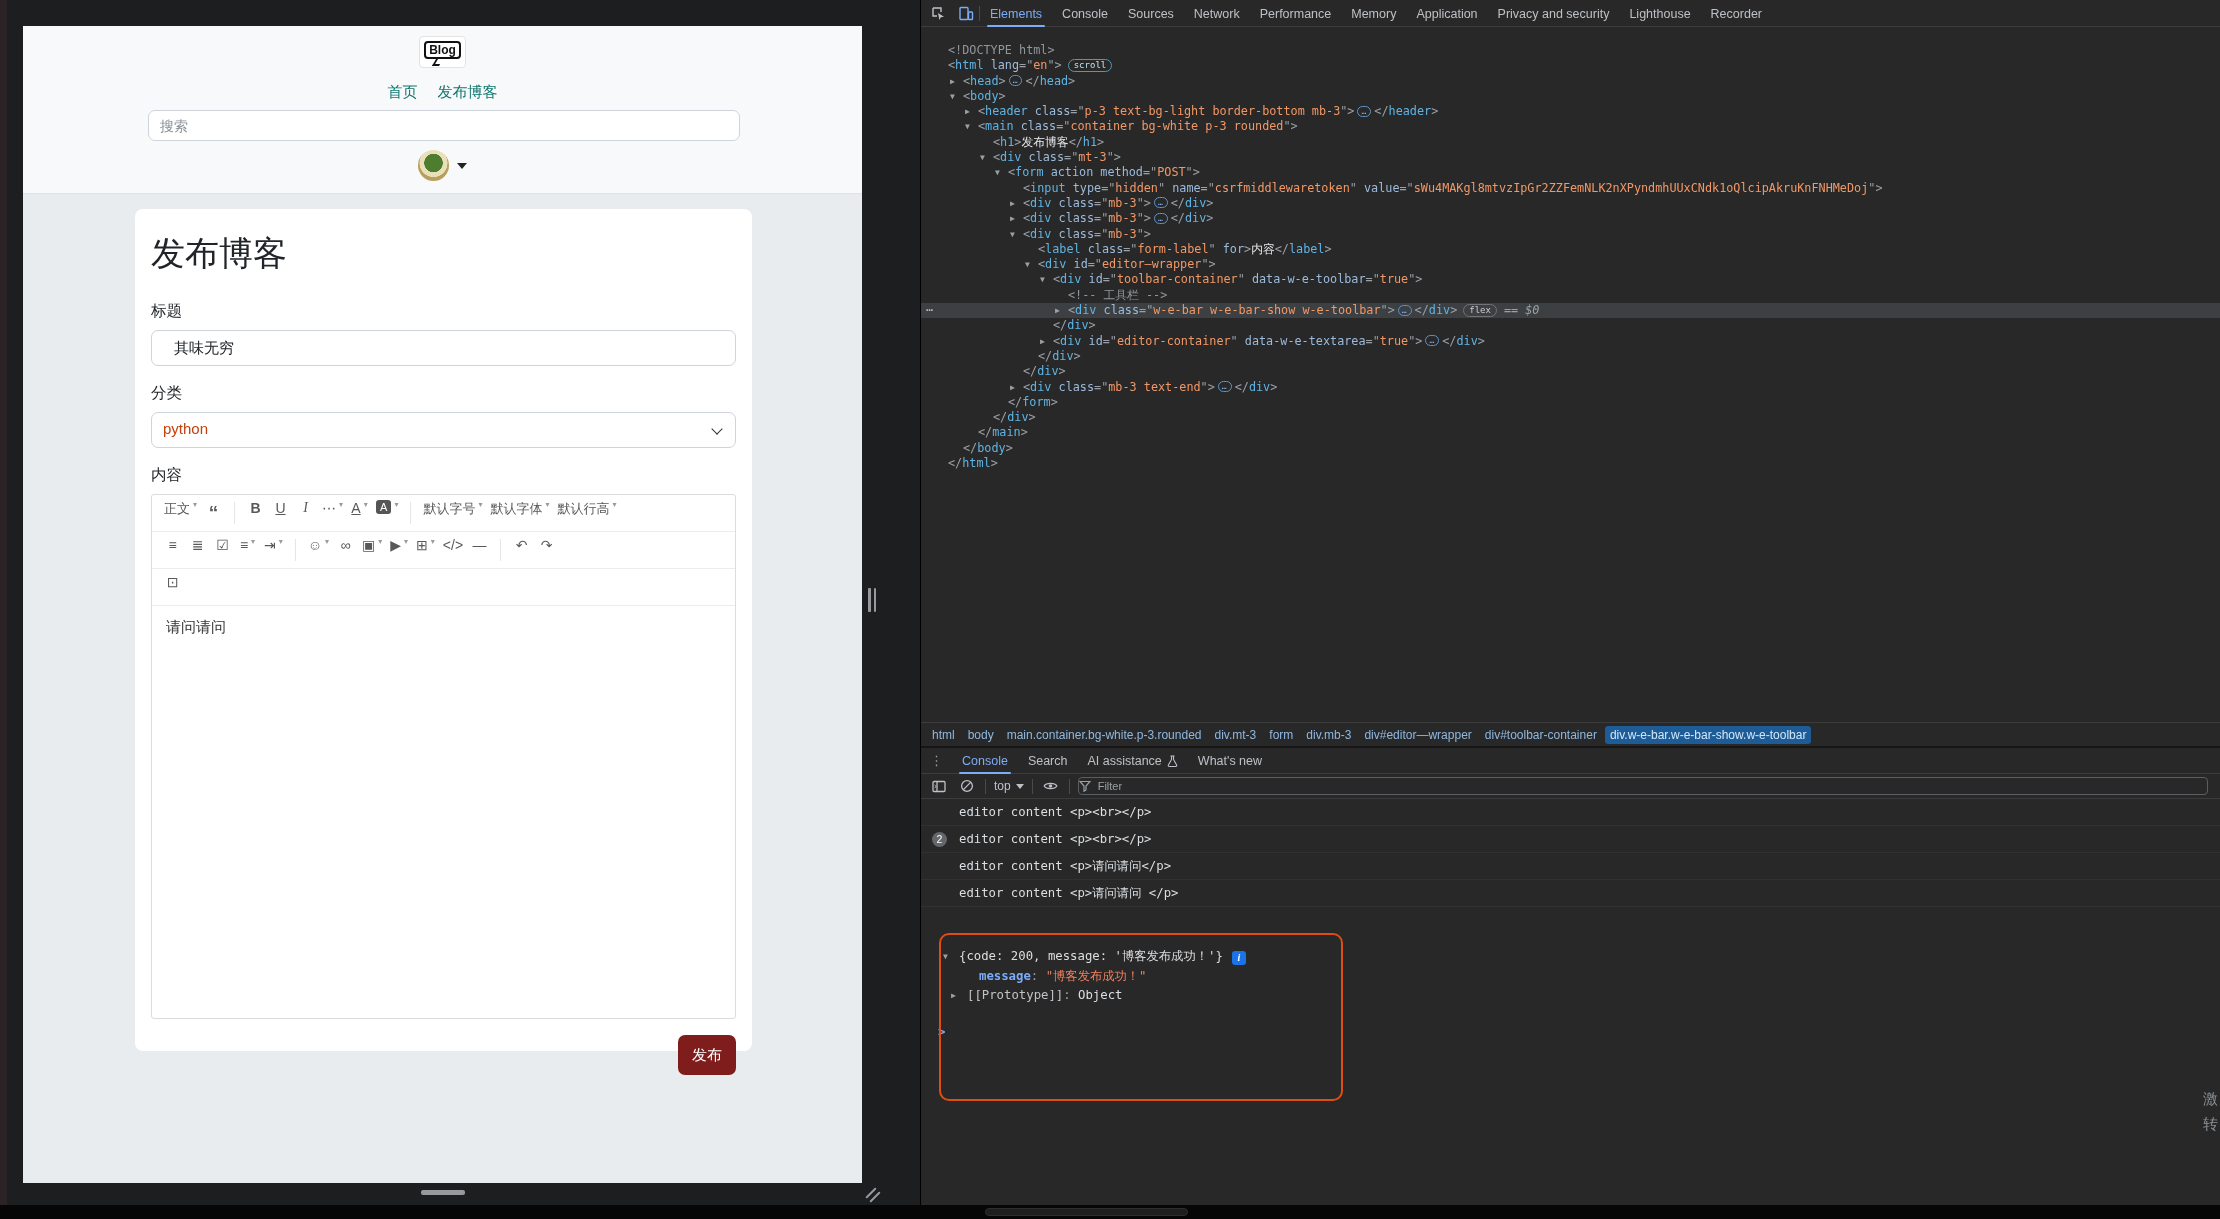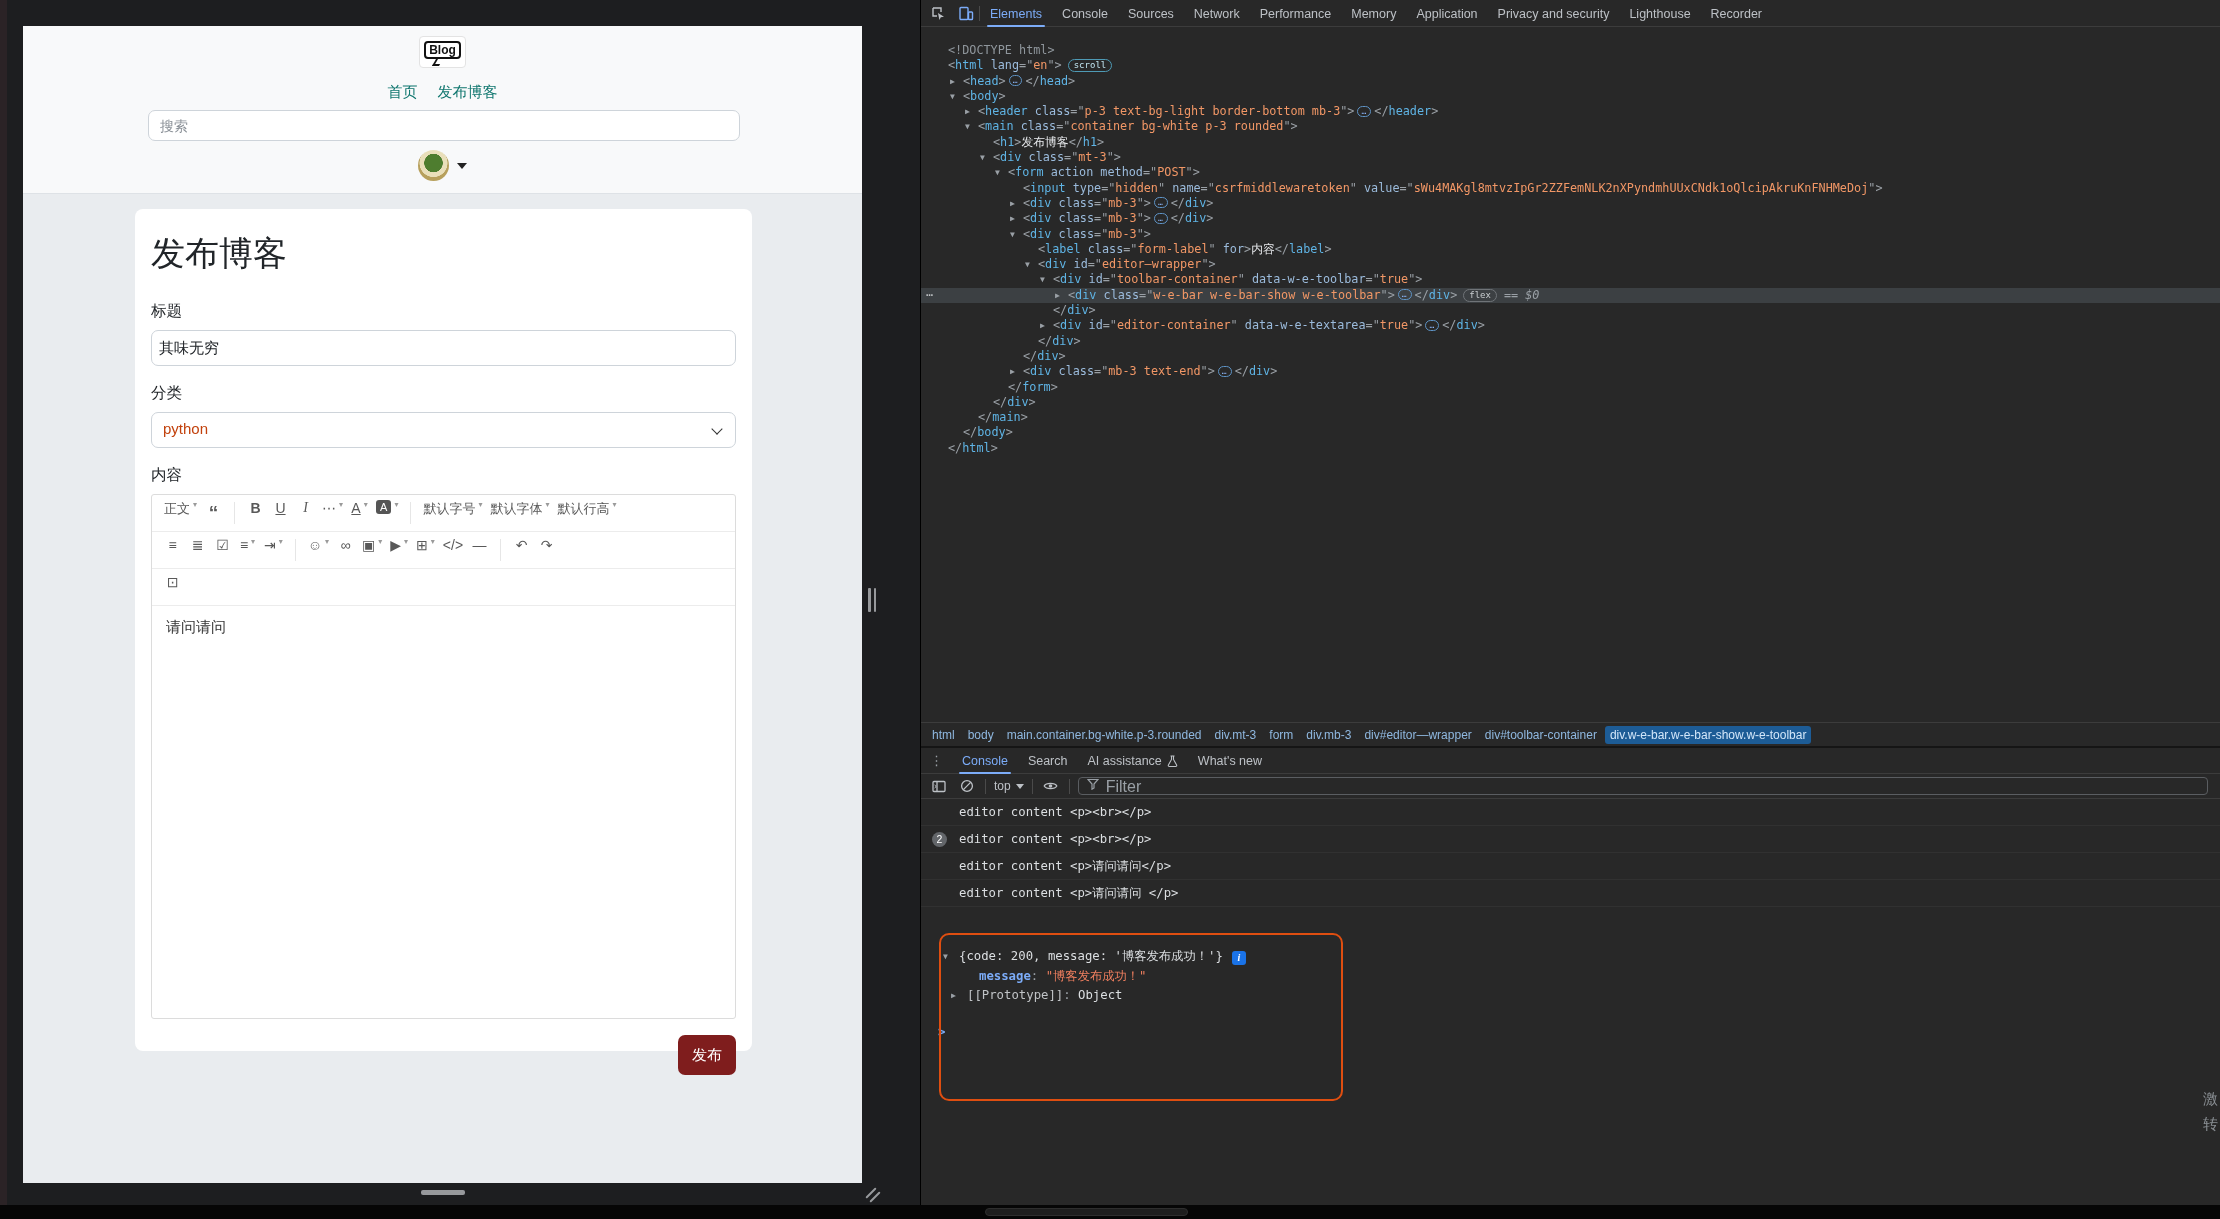--- a/index.html
+++ b/index.html
@@ -20,21 +20,21 @@
   .search-input{position:absolute;left:125px;top:84px;width:592px;height:31px;border:1px solid #ced4da;border-radius:7px;background:#fff;font-size:14px;padding:0 11px;color:#212529;outline:none}
   .search-input::placeholder{color:#8a9097}
   .avatar-row{position:absolute;left:0;right:0;top:124px;display:flex;justify-content:center;align-items:center;gap:8px}
   .avatar{width:31px;height:31px;border-radius:50%;background:radial-gradient(circle at 50% 42%, #4e7d2f 0 38%, #e9dfba 40% 58%, #b7a05c 60% 100%)}
   .avatar-caret{width:0;height:0;border-left:5px solid transparent;border-right:5px solid transparent;border-top:6px solid #222}
 
   .card{position:absolute;left:112px;top:183px;width:617px;height:842px;background:#fff;border-radius:8px;padding:16px}
   .page-h1{font-size:34px;font-weight:500;color:#212529;margin:6px 0 24px}
   .fld{margin-bottom:17px}
   .fld-label{display:block;font-size:15.5px;color:#212529;margin-bottom:8px}
-  .text-input{width:100%;height:36px;border:1px solid #ced4da;border-radius:7px;padding:0 7px;font-size:15px;color:#212529;outline:none;font-family:Liberation Serif, serif}
+  .text-input{width:100%;height:36px;border:1px solid #ced4da;border-radius:7px;padding:0 22px;font-size:15px;color:#212529;outline:none;font-family:Liberation Serif, serif}
   .select-box{position:relative;width:100%;height:36px;border:1px solid #ced4da;border-radius:7px;padding:7px 11px;font-size:15px;color:#c2410c;cursor:pointer;background:#fff}
   .select-chevron{position:absolute;right:14px;top:12px;width:8px;height:8px;border-right:1.8px solid #333;border-bottom:1.8px solid #333;transform:rotate(45deg)}
 
   .editor{border:1px solid #dcdcdc;border-radius:3px;background:#fff}
   .tb-row{display:flex;align-items:center;padding:5px 8px;border-bottom:1px solid #ececec;flex-wrap:nowrap}
   .tb-btn{min-width:25px;height:26px;display:inline-flex;align-items:flex-start;justify-content:center;color:#595959;font-size:14px;border-radius:3px;padding:0 4px;cursor:pointer;white-space:nowrap}
   .tb-btn .glyph.strong{font-weight:bold}
   .tb-btn .glyph.ital{font-style:italic;font-family:"Liberation Serif",serif}
   .tb-btn .glyph.underl{text-decoration:underline}
   .tb-btn .glyph.big{font-size:19px;font-weight:bold;line-height:10px;margin-top:8px}
@@ -82,21 +82,21 @@
   .drawer{border-top:2px solid #151515}
   .drawer-tabs{height:26px;display:flex;align-items:center;border-bottom:1px solid #3c3c3c}
   .kebab-v{padding:0 9px;color:#9aa0a6;font-size:13px;cursor:pointer}
   .drw-tab{padding:0 10px;font-size:12.5px;height:26px;display:flex;align-items:center;gap:5px;position:relative;color:#bdc1c6;cursor:pointer}
   .drw-tab.active{color:#7cacf8}
   .drw-tab.active::after{content:"";position:absolute;left:7px;right:7px;bottom:0;height:2.5px;border-radius:2px;background:#7cacf8}
 
   .console-toolbar{height:25px;display:flex;align-items:center;gap:8px;padding:0 8px;border-bottom:1px solid #3c3c3c}
   .ctx{font-size:12px;color:#bdc1c6;display:flex;align-items:center;gap:5px;cursor:pointer}
   .ctx-caret{width:0;height:0;border-left:4px solid transparent;border-right:4px solid transparent;border-top:5px solid #bdc1c6}
-  .filter-box{flex:1;height:18px;border:1px solid #5a5d61;border-radius:4px;display:flex;align-items:flex-start;gap:7px;padding:0 8px;color:#9aa0a6;font-size:16px;margin-right:4px;cursor:text}
+  .filter-box{flex:1;height:18px;border:1px solid #5a5d61;border-radius:4px;display:flex;align-items:center;gap:7px;padding:0 0;color:#9aa0a6;font-size:11px;margin-right:4px;cursor:text}
 
   .console-log{font-family:"DejaVu Sans Mono",monospace;font-size:12.3px;color:#dcdfe2;position:relative;height:407px;overflow:hidden}
   .log-row{min-height:26px;line-height:26px;padding-left:38px;border-bottom:1px solid #313131;position:relative;white-space:pre}
   .count-badge{position:absolute;left:11px;top:5.5px;min-width:15px;height:15px;line-height:15px;background:#63666a;color:#fff;font-size:10.5px;border-radius:8px;text-align:center;padding:0 4px;font-family:"Liberation Sans",sans-serif}
   .obj-block{padding-top:40px}
   .obj-row{height:19.5px;line-height:19.5px;padding-left:38px;position:relative;white-space:pre}
   .obj-arrow{position:absolute;left:22px;font-size:8px;color:#9aa0a6;cursor:pointer}
   .obj-row.prop{padding-left:58px}
   .obj-row.proto{padding-left:46px}
   .obj-row.proto .obj-arrow{left:30px}
@@ -322,20 +322,21 @@
       <div class="tree-row" style="padding-left: 59px;"><span class="arrow"></span><span class="sg-p">&lt;</span><span class="sg-t">h1</span><span class="sg-p">&gt;</span><span class="sg-x">发布博客</span><span class="sg-p">&lt;/</span><span class="sg-t">h1</span><span class="sg-p">&gt;</span></div>
       <div class="tree-row" style="padding-left: 59px;"><span class="arrow">▼</span><span class="sg-p">&lt;</span><span class="sg-t">div</span><span class="sg-a"> class</span><span class="sg-p">="</span><span class="sg-v">mt-3</span><span class="sg-p">"&gt;</span></div>
       <div class="tree-row" style="padding-left: 74px;"><span class="arrow">▼</span><span class="sg-p">&lt;</span><span class="sg-t">form</span><span class="sg-a"> action</span><span class="sg-a"> method</span><span class="sg-p">="</span><span class="sg-v">POST</span><span class="sg-p">"&gt;</span></div>
       <div class="tree-row" style="padding-left: 89px;"><span class="arrow"></span><span class="sg-p">&lt;</span><span class="sg-t">input</span><span class="sg-a"> type</span><span class="sg-p">="</span><span class="sg-v">hidden</span><span class="sg-p">"</span><span class="sg-a"> name</span><span class="sg-p">="</span><span class="sg-v">csrfmiddlewaretoken</span><span class="sg-p">"</span><span class="sg-a"> value</span><span class="sg-p">="</span><span class="sg-v">sWu4MAKgl8mtvzIpGr2ZZFemNLK2nXPyndmhUUxCNdk1oQlcipAkruKnFNHMeDoj</span><span class="sg-p">"&gt;</span></div>
       <div class="tree-row" style="padding-left: 89px;"><span class="arrow">▶</span><span class="sg-p">&lt;</span><span class="sg-t">div</span><span class="sg-a"> class</span><span class="sg-p">="</span><span class="sg-v">mb-3</span><span class="sg-p">"&gt;</span><span class="dots">…</span><span class="sg-p">&lt;/</span><span class="sg-t">div</span><span class="sg-p">&gt;</span></div>
       <div class="tree-row" style="padding-left: 89px;"><span class="arrow">▶</span><span class="sg-p">&lt;</span><span class="sg-t">div</span><span class="sg-a"> class</span><span class="sg-p">="</span><span class="sg-v">mb-3</span><span class="sg-p">"&gt;</span><span class="dots">…</span><span class="sg-p">&lt;/</span><span class="sg-t">div</span><span class="sg-p">&gt;</span></div>
       <div class="tree-row" style="padding-left: 89px;"><span class="arrow">▼</span><span class="sg-p">&lt;</span><span class="sg-t">div</span><span class="sg-a"> class</span><span class="sg-p">="</span><span class="sg-v">mb-3</span><span class="sg-p">"&gt;</span></div>
       <div class="tree-row" style="padding-left: 104px;"><span class="arrow"></span><span class="sg-p">&lt;</span><span class="sg-t">label</span><span class="sg-a"> class</span><span class="sg-p">="</span><span class="sg-v">form-label</span><span class="sg-p">"</span><span class="sg-a"> for</span><span class="sg-p">&gt;</span><span class="sg-x">内容</span><span class="sg-p">&lt;/</span><span class="sg-t">label</span><span class="sg-p">&gt;</span></div>
       <div class="tree-row" style="padding-left: 104px;"><span class="arrow">▼</span><span class="sg-p">&lt;</span><span class="sg-t">div</span><span class="sg-a"> id</span><span class="sg-p">="</span><span class="sg-v">editor—wrapper</span><span class="sg-p">"&gt;</span></div>
       <div class="tree-row" style="padding-left: 119px;"><span class="arrow">▼</span><span class="sg-p">&lt;</span><span class="sg-t">div</span><span class="sg-a"> id</span><span class="sg-p">="</span><span class="sg-v">toolbar-container</span><span class="sg-p">"</span><span class="sg-a"> data-w-e-toolbar</span><span class="sg-p">="</span><span class="sg-v">true</span><span class="sg-p">"&gt;</span></div>
+      <div class="tree-row" style="padding-left: 134px;"><span class="arrow"></span><span class="sg-c">&lt;!-- 工具栏 --&gt;</span></div>
       <div class="tree-row sel" style="padding-left: 134px;"><span class="kebab">⋯</span><span class="arrow">▶</span><span class="sg-p">&lt;</span><span class="sg-t">div</span><span class="sg-a"> class</span><span class="sg-p">="</span><span class="sg-v">w-e-bar w-e-bar-show w-e-toolbar</span><span class="sg-p">"&gt;</span><span class="dots">…</span><span class="sg-p">&lt;/</span><span class="sg-t">div</span><span class="sg-p">&gt;</span><span class="nbadge b-flex">flex</span><span class="sg-eq">== $0</span></div>
       <div class="tree-row" style="padding-left: 119px;"><span class="arrow"></span><span class="sg-p">&lt;/</span><span class="sg-t">div</span><span class="sg-p">&gt;</span></div>
       <div class="tree-row" style="padding-left: 119px;"><span class="arrow">▶</span><span class="sg-p">&lt;</span><span class="sg-t">div</span><span class="sg-a"> id</span><span class="sg-p">="</span><span class="sg-v">editor-container</span><span class="sg-p">"</span><span class="sg-a"> data-w-e-textarea</span><span class="sg-p">="</span><span class="sg-v">true</span><span class="sg-p">"&gt;</span><span class="dots">…</span><span class="sg-p">&lt;/</span><span class="sg-t">div</span><span class="sg-p">&gt;</span></div>
       <div class="tree-row" style="padding-left: 104px;"><span class="arrow"></span><span class="sg-p">&lt;/</span><span class="sg-t">div</span><span class="sg-p">&gt;</span></div>
       <div class="tree-row" style="padding-left: 89px;"><span class="arrow"></span><span class="sg-p">&lt;/</span><span class="sg-t">div</span><span class="sg-p">&gt;</span></div>
       <div class="tree-row" style="padding-left: 89px;"><span class="arrow">▶</span><span class="sg-p">&lt;</span><span class="sg-t">div</span><span class="sg-a"> class</span><span class="sg-p">="</span><span class="sg-v">mb-3 text-end</span><span class="sg-p">"&gt;</span><span class="dots">…</span><span class="sg-p">&lt;/</span><span class="sg-t">div</span><span class="sg-p">&gt;</span></div>
       <div class="tree-row" style="padding-left: 74px;"><span class="arrow"></span><span class="sg-p">&lt;/</span><span class="sg-t">form</span><span class="sg-p">&gt;</span></div>
       <div class="tree-row" style="padding-left: 59px;"><span class="arrow"></span><span class="sg-p">&lt;/</span><span class="sg-t">div</span><span class="sg-p">&gt;</span></div>
       <div class="tree-row" style="padding-left: 44px;"><span class="arrow"></span><span class="sg-p">&lt;/</span><span class="sg-t">main</span><span class="sg-p">&gt;</span></div>
       <div class="tree-row" style="padding-left: 29px;"><span class="arrow"></span><span class="sg-p">&lt;/</span><span class="sg-t">body</span><span class="sg-p">&gt;</span></div>

